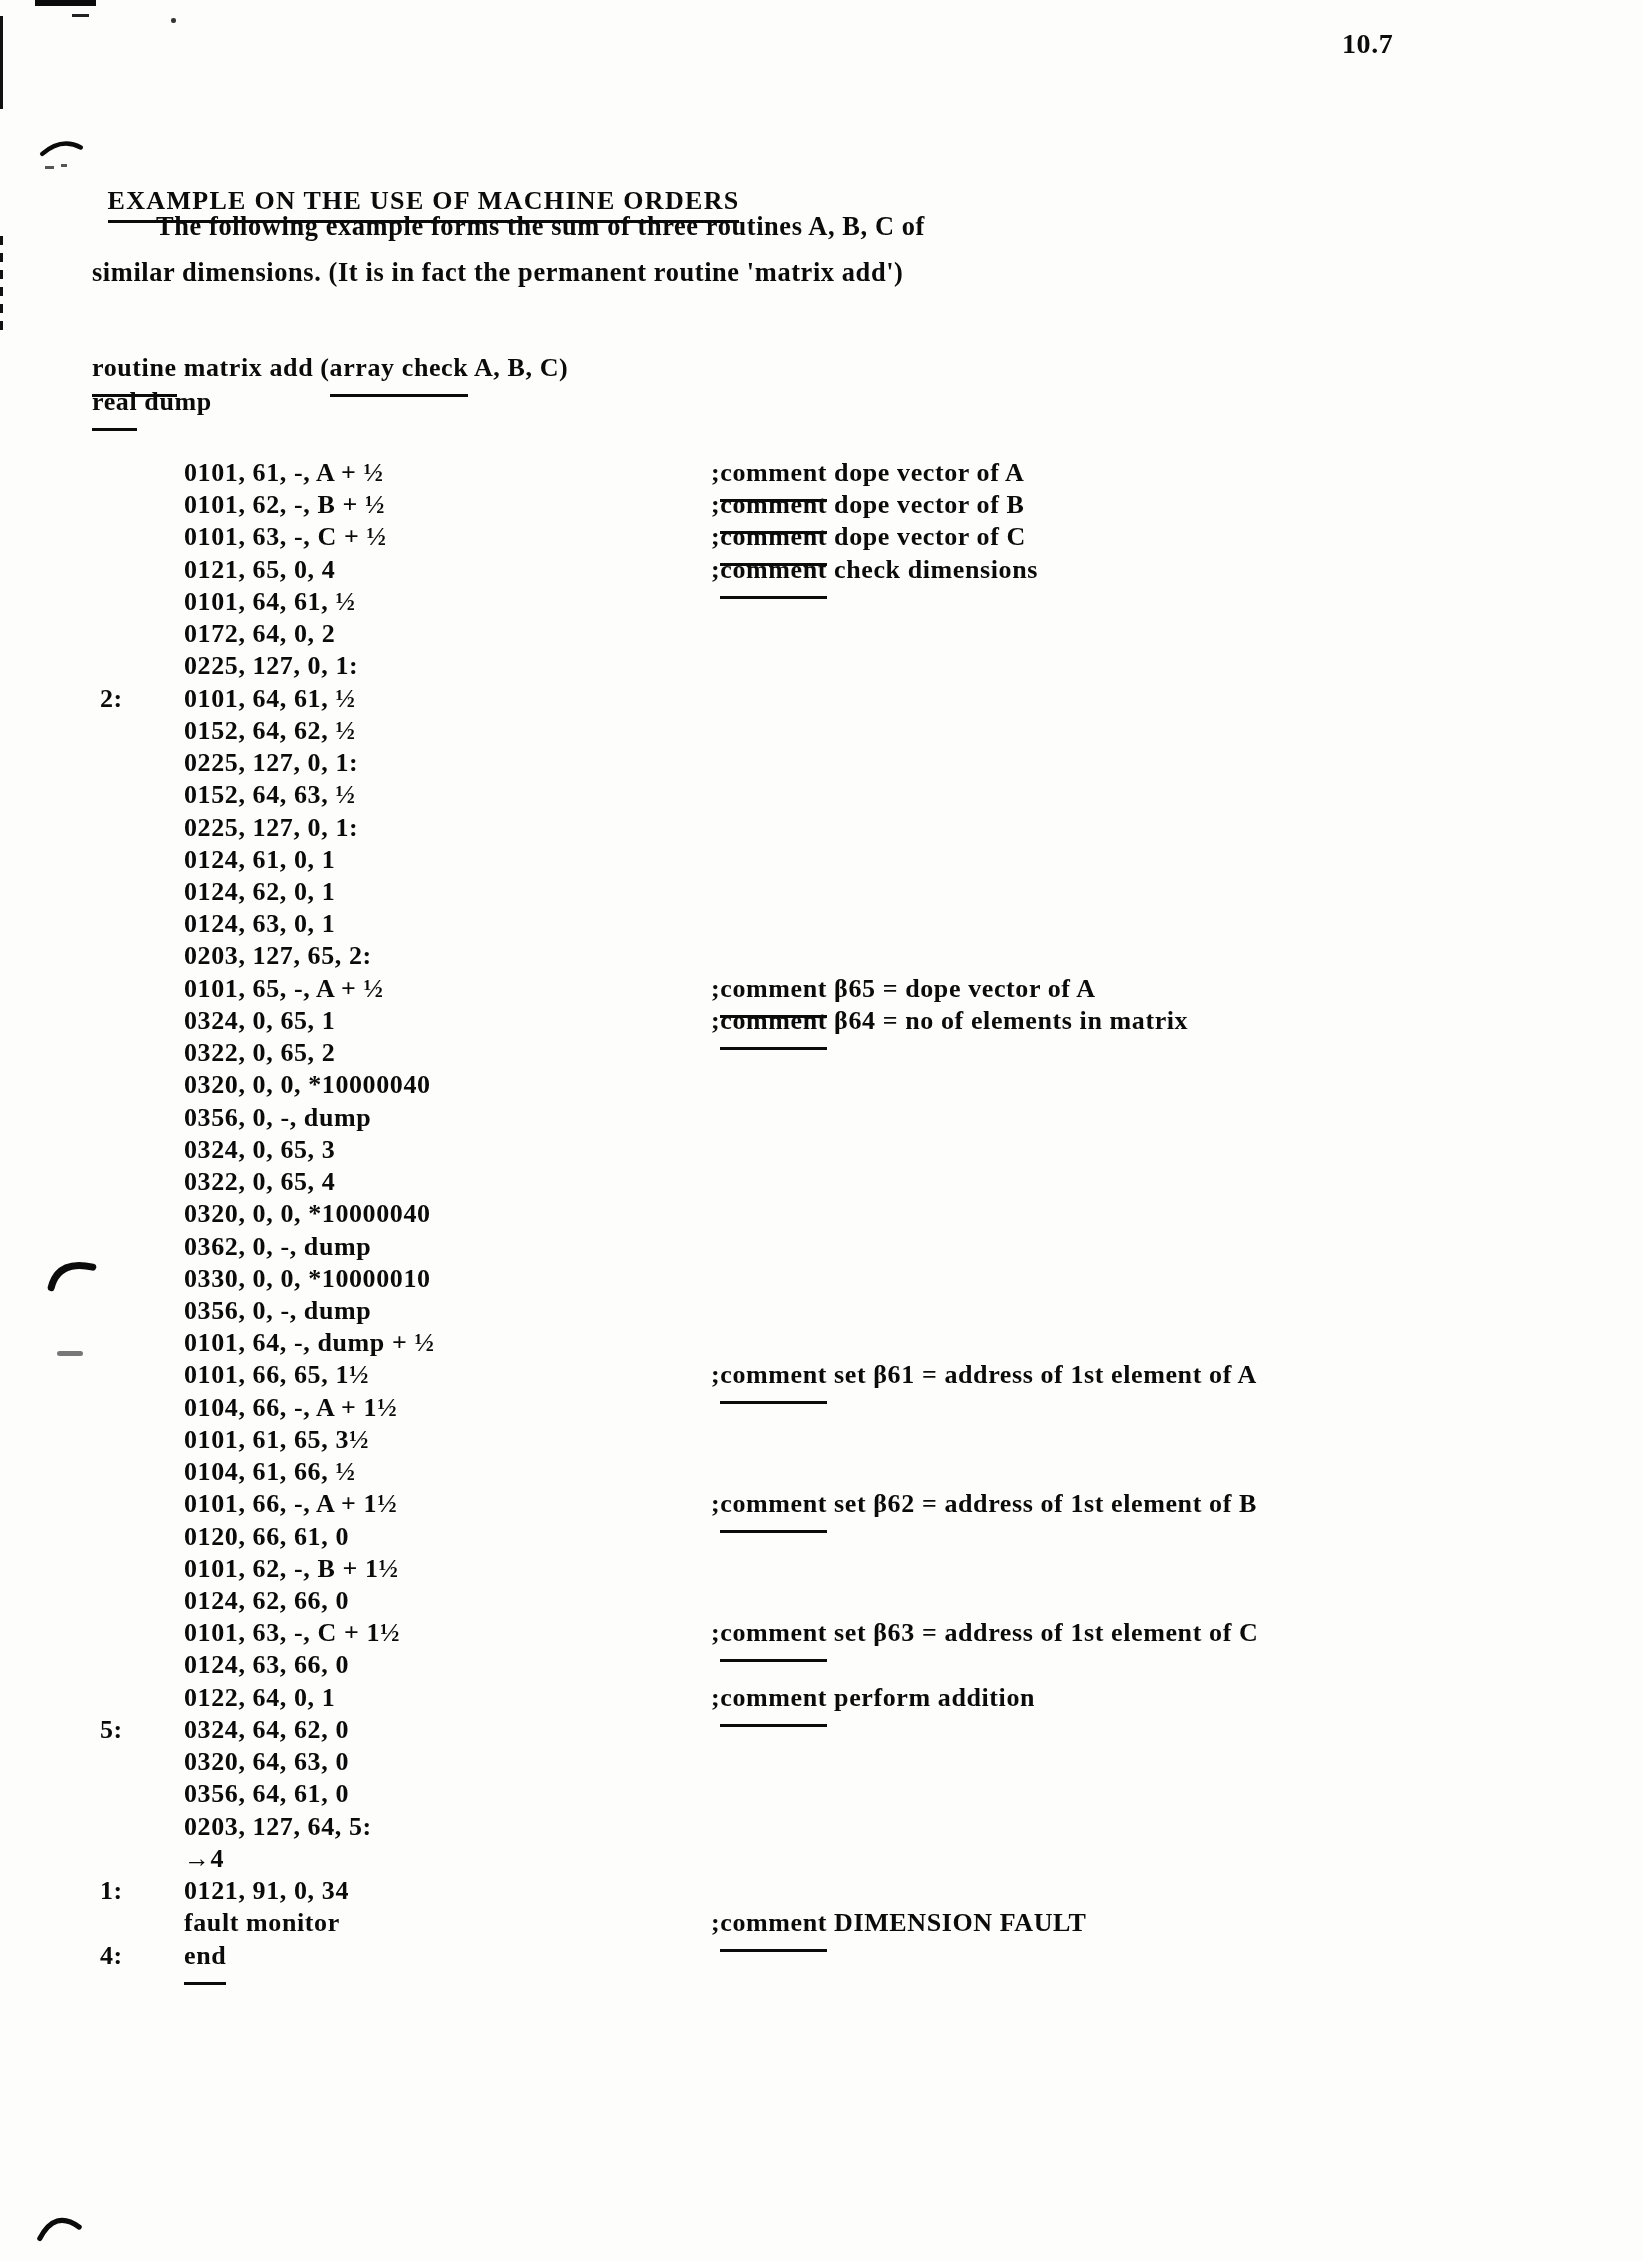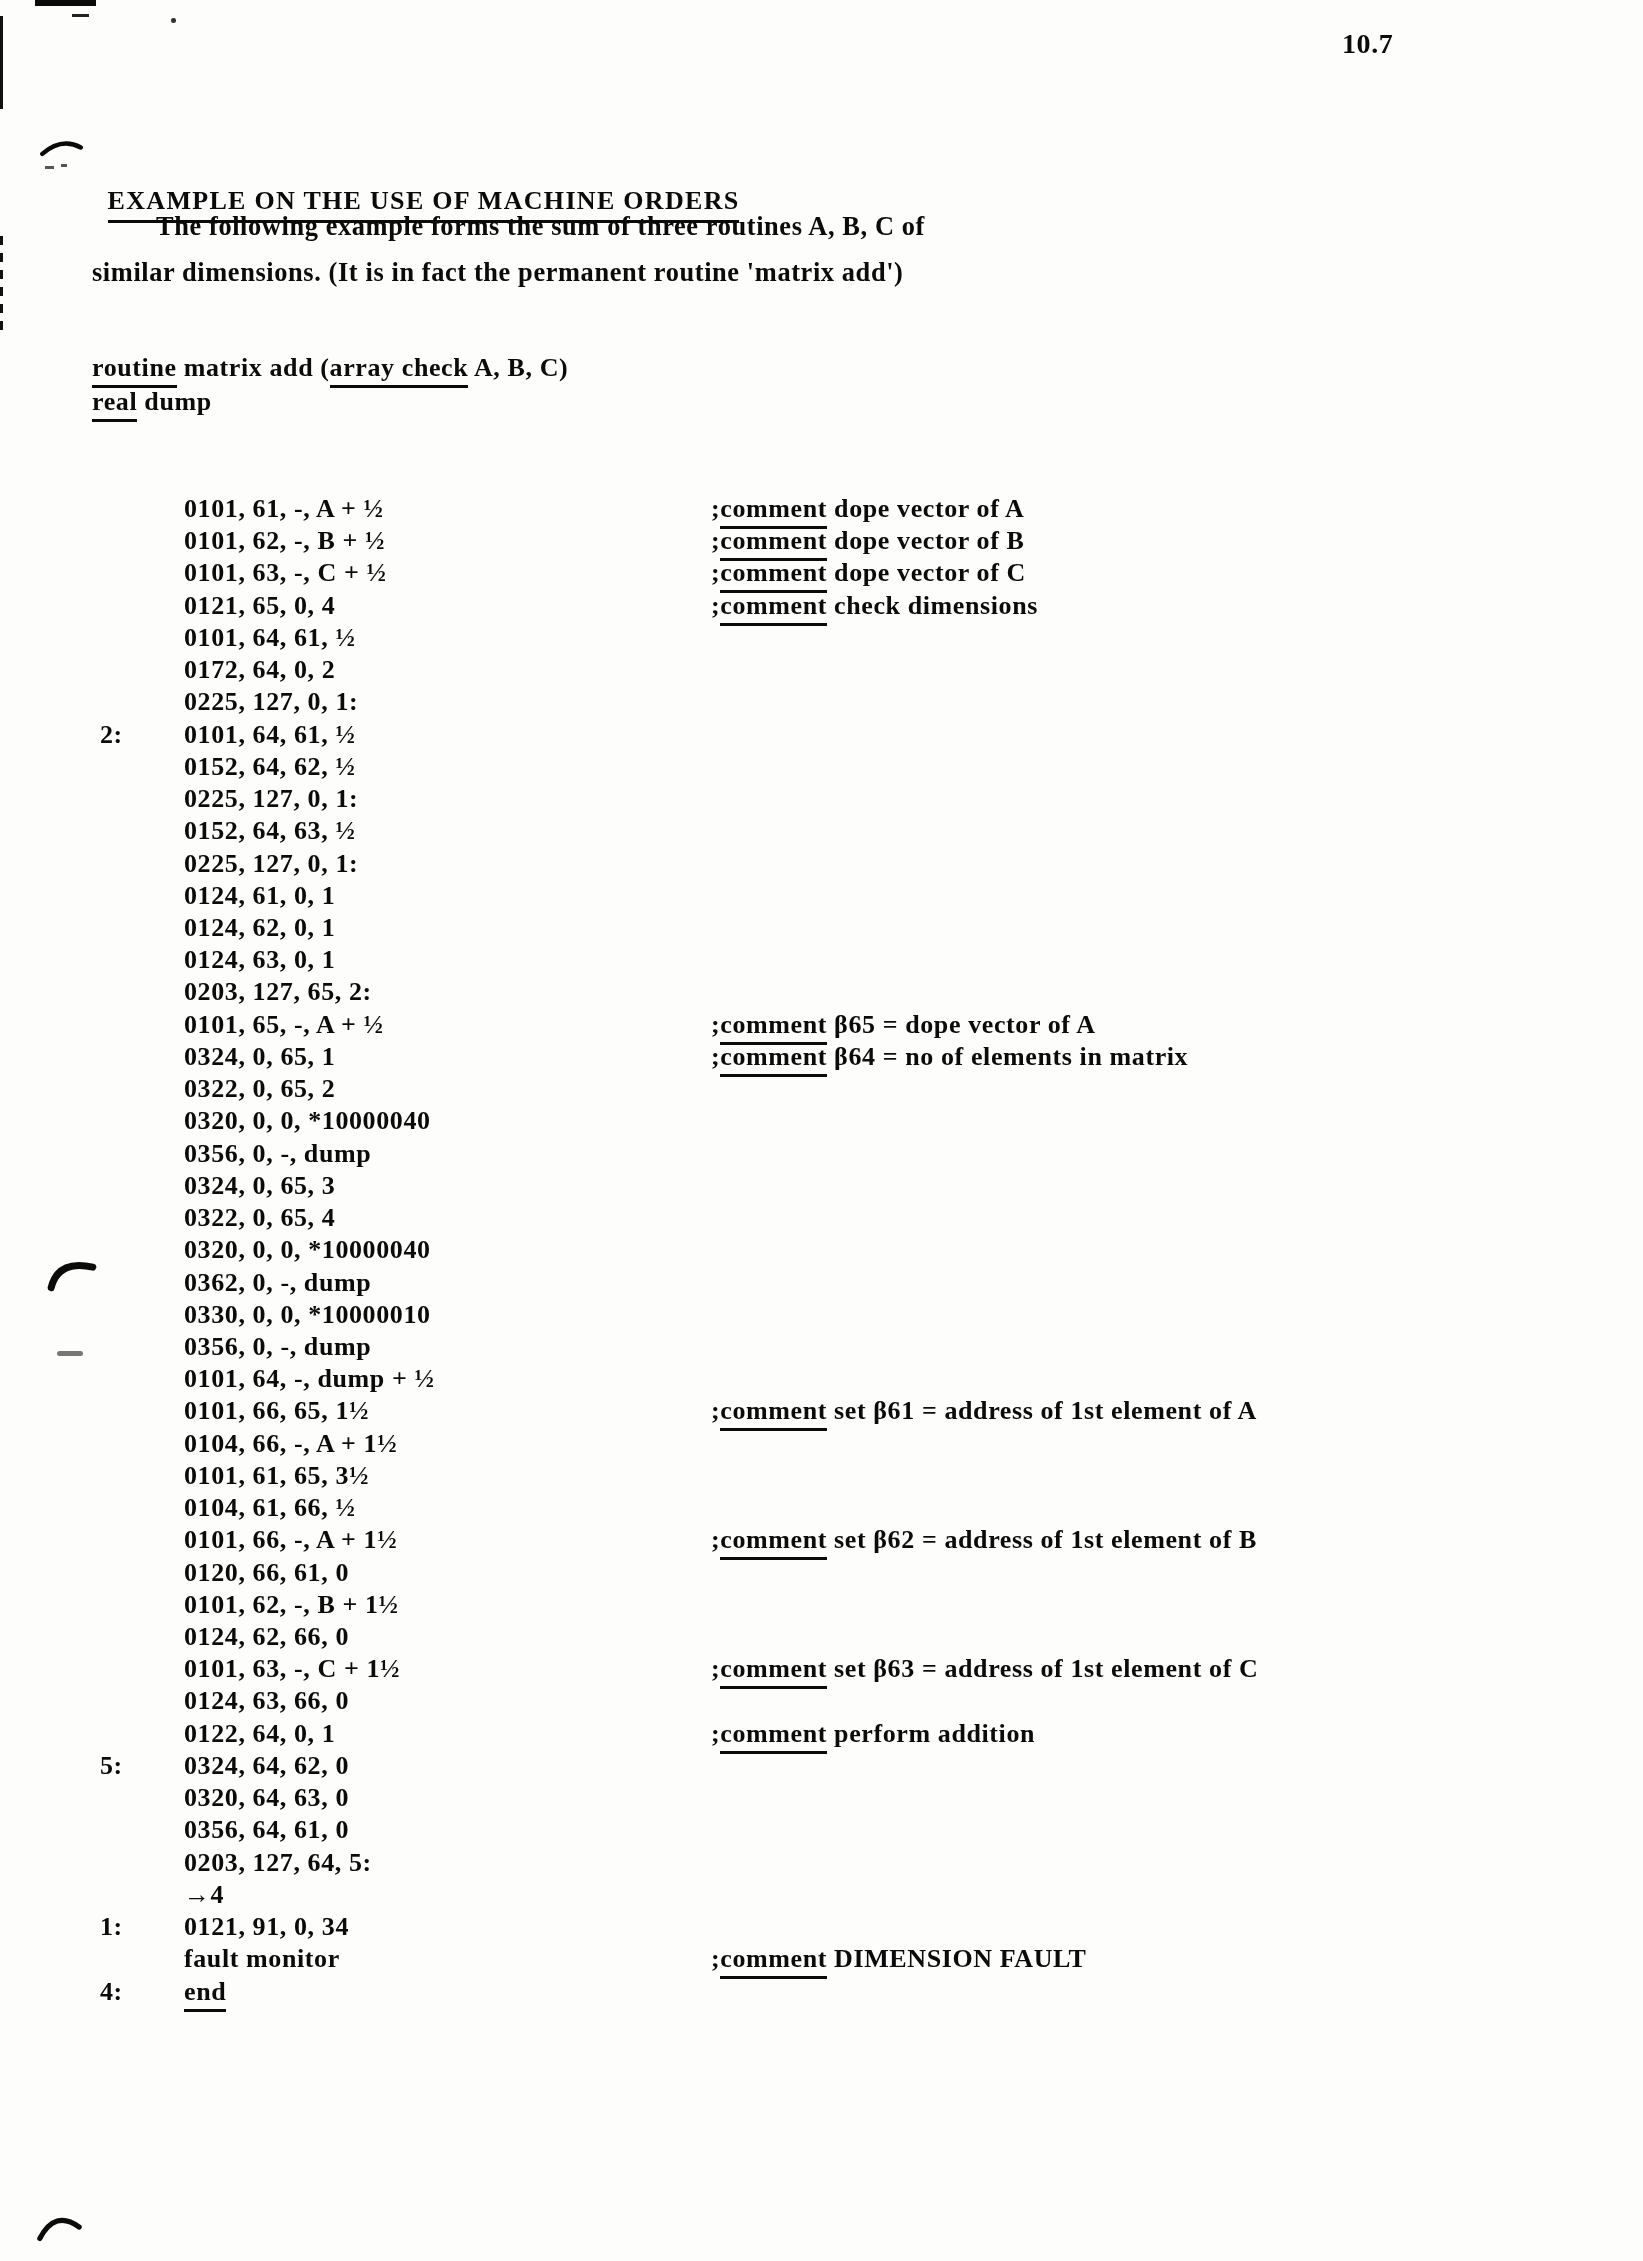--- a/index.html
+++ b/index.html
@@ -8,33 +8,33 @@
     width:1644px; height:2261px;
     background:var(--paper,#fdfdfb);
     color:var(--ink,#0b0b0b);
     font-family:"Liberation Mono","DejaVu Sans Mono",monospace;
     font-weight:700;
     letter-spacing:0.6px;
     position:relative;
     overflow:hidden;
   }
   .abs { position:absolute; white-space:pre;font-family:Liberation Serif, serif; }
-  .u  { border-bottom:3.2px solid currentColor; padding-bottom:3px; }
+  .u  { border-bottom:3.2px solid currentColor; padding-bottom:12px; }
   .u2 { border-bottom:3.9px solid currentColor; padding-bottom:4.5px; }
 
   .pageno  { left:1342px; top:28px;  font-size:28px; }
   .heading { left:92px;  top:156px; font-size:26px; letter-spacing:1.3px; }
   .intro1  { left:156px;  top:211px; font-size:26.4px; }
   .intro2  { left:92px;  top:257px; font-size:26.4px; }
 
   .decl { left:92px; top:353px; font-size:26px; }
   .decl-line { height:34px; line-height:30px; white-space:pre; }
 
   .listing { left:0; top:459px; width:1644px; font-size:26px; }
-  .crow { position:absolute; left:0; width:1644px; height:32px; line-height:28px;margin-top:36px; }
+  .crow { position:absolute; left:0; width:1644px; height:32px; line-height:28px; }
   .lbl  { position:absolute; left:100px;  white-space:pre; }
   .code { position:absolute; left:184px;  white-space:pre; }
   .cmt  { position:absolute; left:711px; white-space:pre; }
 
   
   .bar-top    { left:35px;  top:0;      width:61px; height:5.8px; background:#0b0b0b; }
   .dash-top   { left:72px; top:14px;   width:17px; height:3.2px; background:#222; }
   .dot-top    { left:171px; top:18px;   width:4.5px;  height:4.5px; border-radius:50%; background:#333; }
   .edge-a     { left:0; top:15.5px;  width:2.6px; height:93px; background:#111; }
   .edge-b     { left:0; top:236px; width:2.6px; height:102px;

